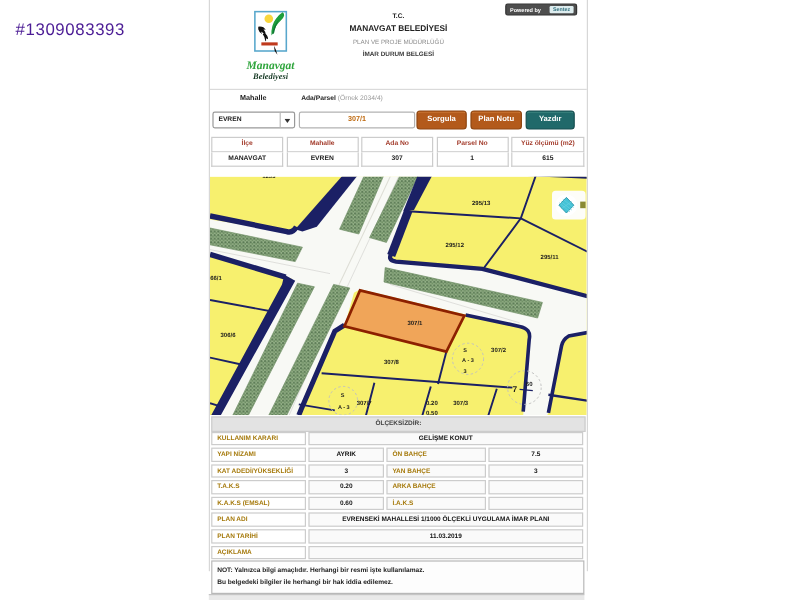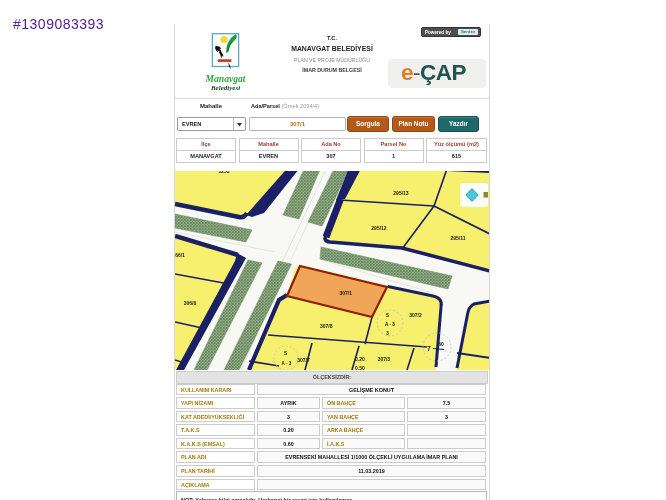--- a/index.html
+++ b/index.html
@@ -6,21 +6,21 @@
   body{width:666px;height:500px;position:relative;overflow:hidden;
        font-family:"Liberation Sans",sans-serif;}
   .abs{position:absolute;}
   .b{font-weight:bold;}
 </style>
 </head>
 <body>
 
 <div class="abs" style="left:13px;top:16px;font-size:14px;color:#4c1d95;letter-spacing:0.5px;">#1309083393</div>
 
-<div class="abs" id="panel" style="left:174px;top:0;width:314px;height:476px;border-left:1px solid #d7d7d7;border-right:1px solid #d7d7d7;background:#fff;margin-top:24px;">
+<div class="abs" id="panel" style="left:174px;top:0;width:314px;height:476px;border-left:1px solid #d7d7d7;border-right:1px solid #d7d7d7;background:#fff;">
 
   <svg class="abs" style="left:30px;top:7px;" width="44" height="62" viewBox="0 0 44 62">
     <rect x="7.4" y="2.7" width="26.2" height="32.8" fill="#fff" stroke="#58a7cc" stroke-width="1.3"></rect>
     <circle cx="19" cy="8.6" r="3.6" fill="#f8d63e"></circle>
     <path d="M 30.5 3.2 Q 33.8 5.5 29 10 Q 24.5 14 22.5 20.5 L 21.2 22.5 Q 20.8 14 24.8 8.8 Q 27.5 5 30.5 3.2 Z" fill="#1e9e3c"></path>
     <path d="M 21.8 21.5 Q 23 13.5 28 8.8 Q 24.8 13.5 23.3 21 Z" fill="#0f7a33"></path>
     <path d="M 10.2 15.2 Q 14.8 14.6 16.4 18.0 L 14.6 17.4 Q 17.0 20.0 16.6 23.0 Q 15.0 20.2 12.4 19.2 L 13.6 21.6 Q 10.8 20.0 10.2 17.4 Z" fill="#111"></path>
     <path d="M 15.0 20.4 Q 18.4 22.0 18.4 25.8 L 16.6 24.8 Q 17.2 26.6 16.2 27.6 Q 15.6 23.4 14.0 21.6 Z" fill="#111"></path>
     <rect x="12.8" y="28.3" width="13.6" height="2.6" fill="#c03a1d"></rect>
     <path d="M 23.3 31.2 L 24.8 34.2 L 26.2 38.6 L 23.9 35.4 Z" fill="#111"></path>
@@ -31,21 +31,20 @@
   <div class="abs b" style="left:57px;top:10.5px;width:200px;text-align:center;font-size:5.6px;color:#222;">T.C.</div>
   <div class="abs b" style="left:57px;top:20.5px;width:200px;text-align:center;font-size:6.9px;color:#222;">MANAVGAT BELEDİYESİ</div>
   <div class="abs" style="left:57px;top:32.5px;width:200px;text-align:center;font-size:5.2px;color:#8a8a8a;">PLAN VE PROJE MÜDÜRLÜĞÜ</div>
   <div class="abs b" style="left:57px;top:42.5px;width:200px;text-align:center;font-size:5.3px;color:#3a3a3a;">İMAR DURUM BELGESİ</div>
 
   <div class="abs" style="left:246px;top:3px;width:58px;height:8px;background:#4e4e4e;border-radius:2px;border:0.5px solid #333;">
     <span class="abs b" style="left:3px;top:1.5px;font-size:4.6px;color:#fff;">Powered by</span>
     <span class="abs b" style="left:36px;top:1px;width:20px;height:6px;background:#ddecee;border-radius:1px;font-size:4.4px;color:#33707e;text-align:center;line-height:6px;">Sentez</span>
   </div>
 
-  <div class="abs" style="left:213px;top:35px;width:98px;height:29px;background:#f0f0ee;border-radius:4px;text-align:center;font-size:22.5px;line-height:27px;letter-spacing:-0.5px;text-indent:-7px;"><span class="b" style="color:#d9822b;">e</span><span style="color:#555;">-</span><span class="b" style="color:#23534f;">ÇAP</span></div>
 
   <div class="abs" style="left:0;top:74px;width:314px;height:1px;background:#dadada;"></div>
 
   <div class="abs b" style="left:2px;top:79px;width:68px;text-align:center;font-size:6px;color:#222;">Mahalle</div>
 
   <div class="abs" style="left:58px;top:79px;width:104px;text-align:center;font-size:5.6px;color:#222;"><span class="b">Ada/Parsel</span> <span style="color:#999;">(Örnek 2034/4)</span></div>
 
   <div class="abs" style="left:2px;top:93px;width:67px;height:12px;background:#fff;border:1px solid #999;border-radius:2px;">
     <span class="abs b" style="left:4px;top:3px;font-size:5.6px;color:#222;">EVREN</span>
     <span class="abs" style="right:1px;top:0;width:10px;height:12px;border-left:1px solid #bbb;"></span>

